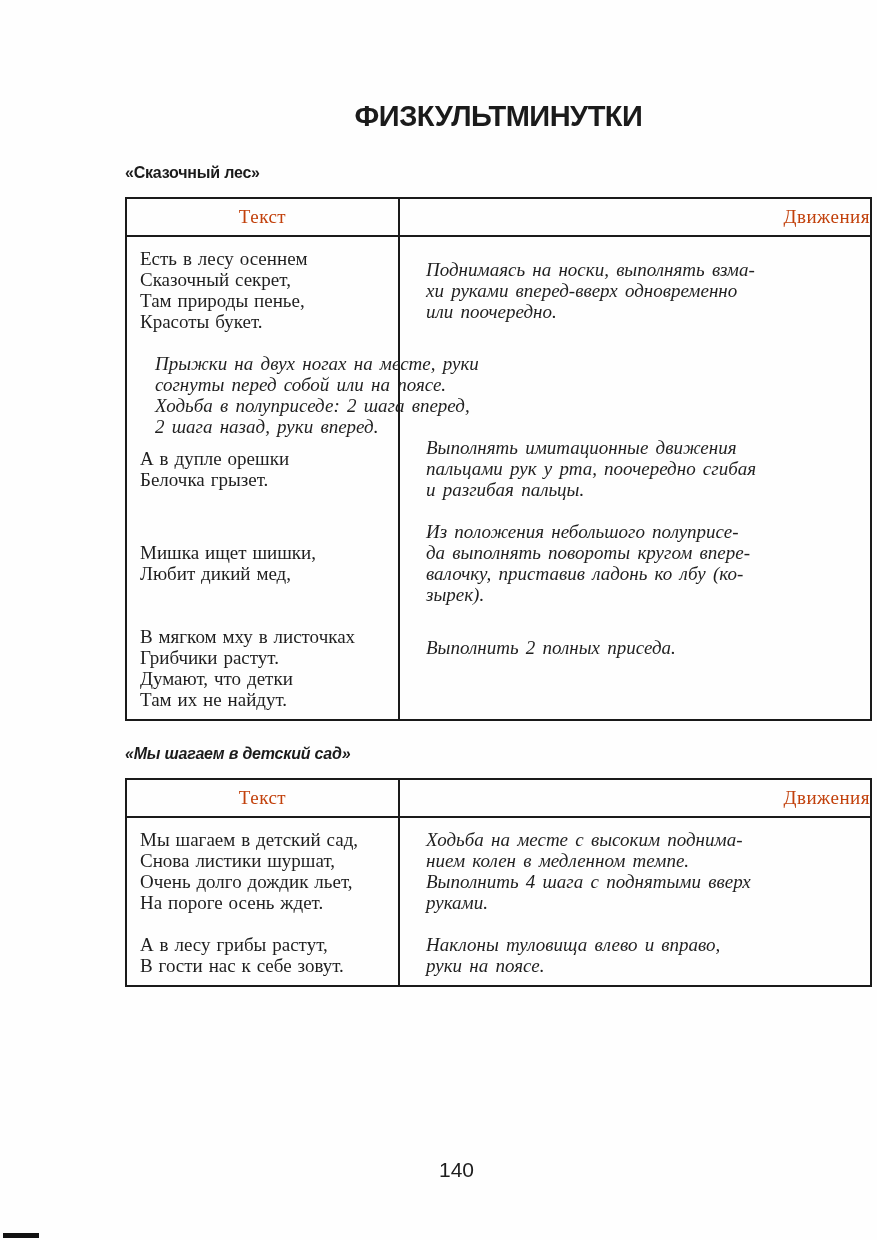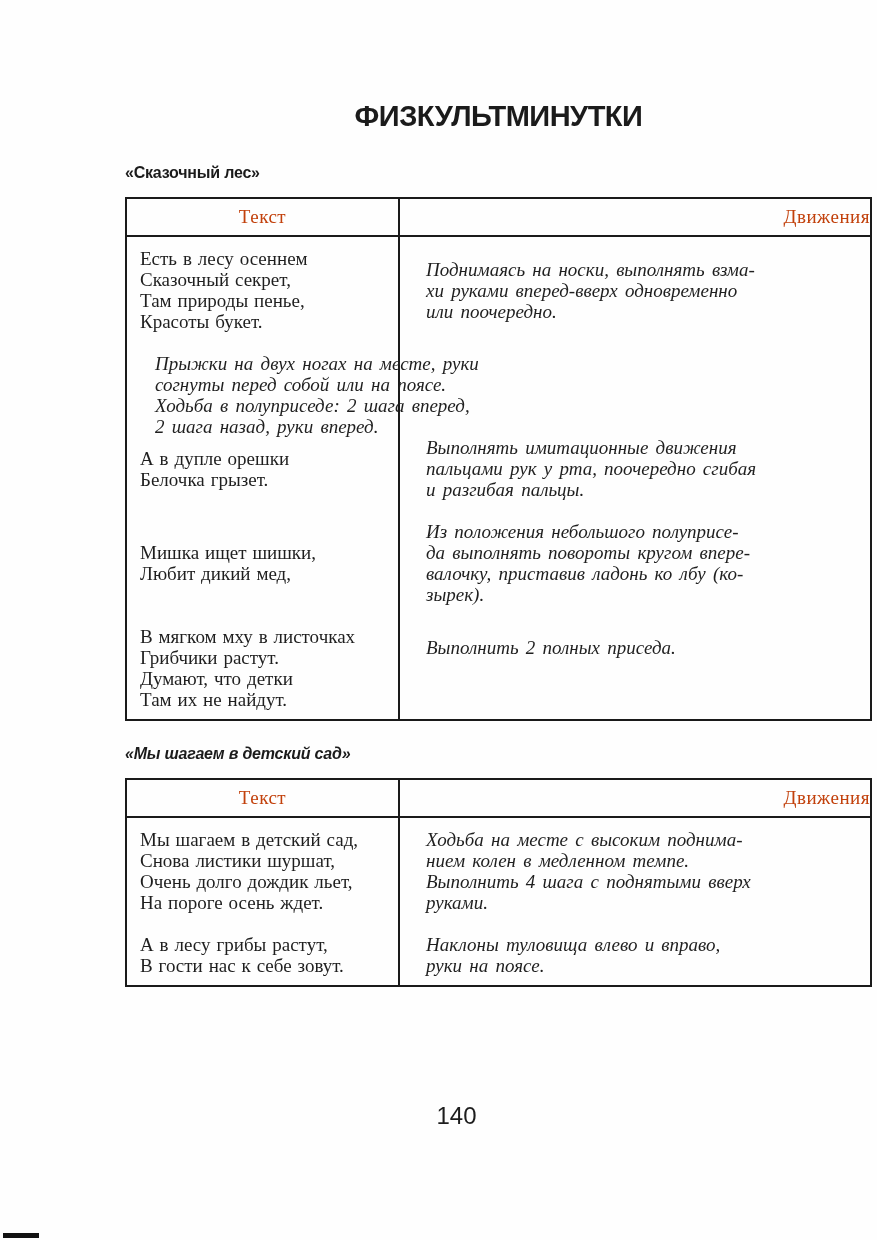--- a/index.html
+++ b/index.html
@@ -92,26 +92,26 @@
     word-spacing: 0.06em;
   }
   .cell.right {
     flex: 1;
     padding: 0 10px 0 28px;
     font-style: italic;
     word-spacing: 0.13em;
   }
   .page-number {
     position: absolute;
-    top: 1102px;
+    top: 1158px;
     left: 125px;
     width: 663px;
     text-align: center;
     font-family: "Liberation Sans", "DejaVu Sans", sans-serif;
-    font-size: 24px;
+    font-size: 21px;
     color: #1d1d1d;
   }
   .scan-mark {
     position: absolute;
     left: 3px;
     top: 1233px;
     width: 36px;
     height: 5px;
     background: #121212;
   }

